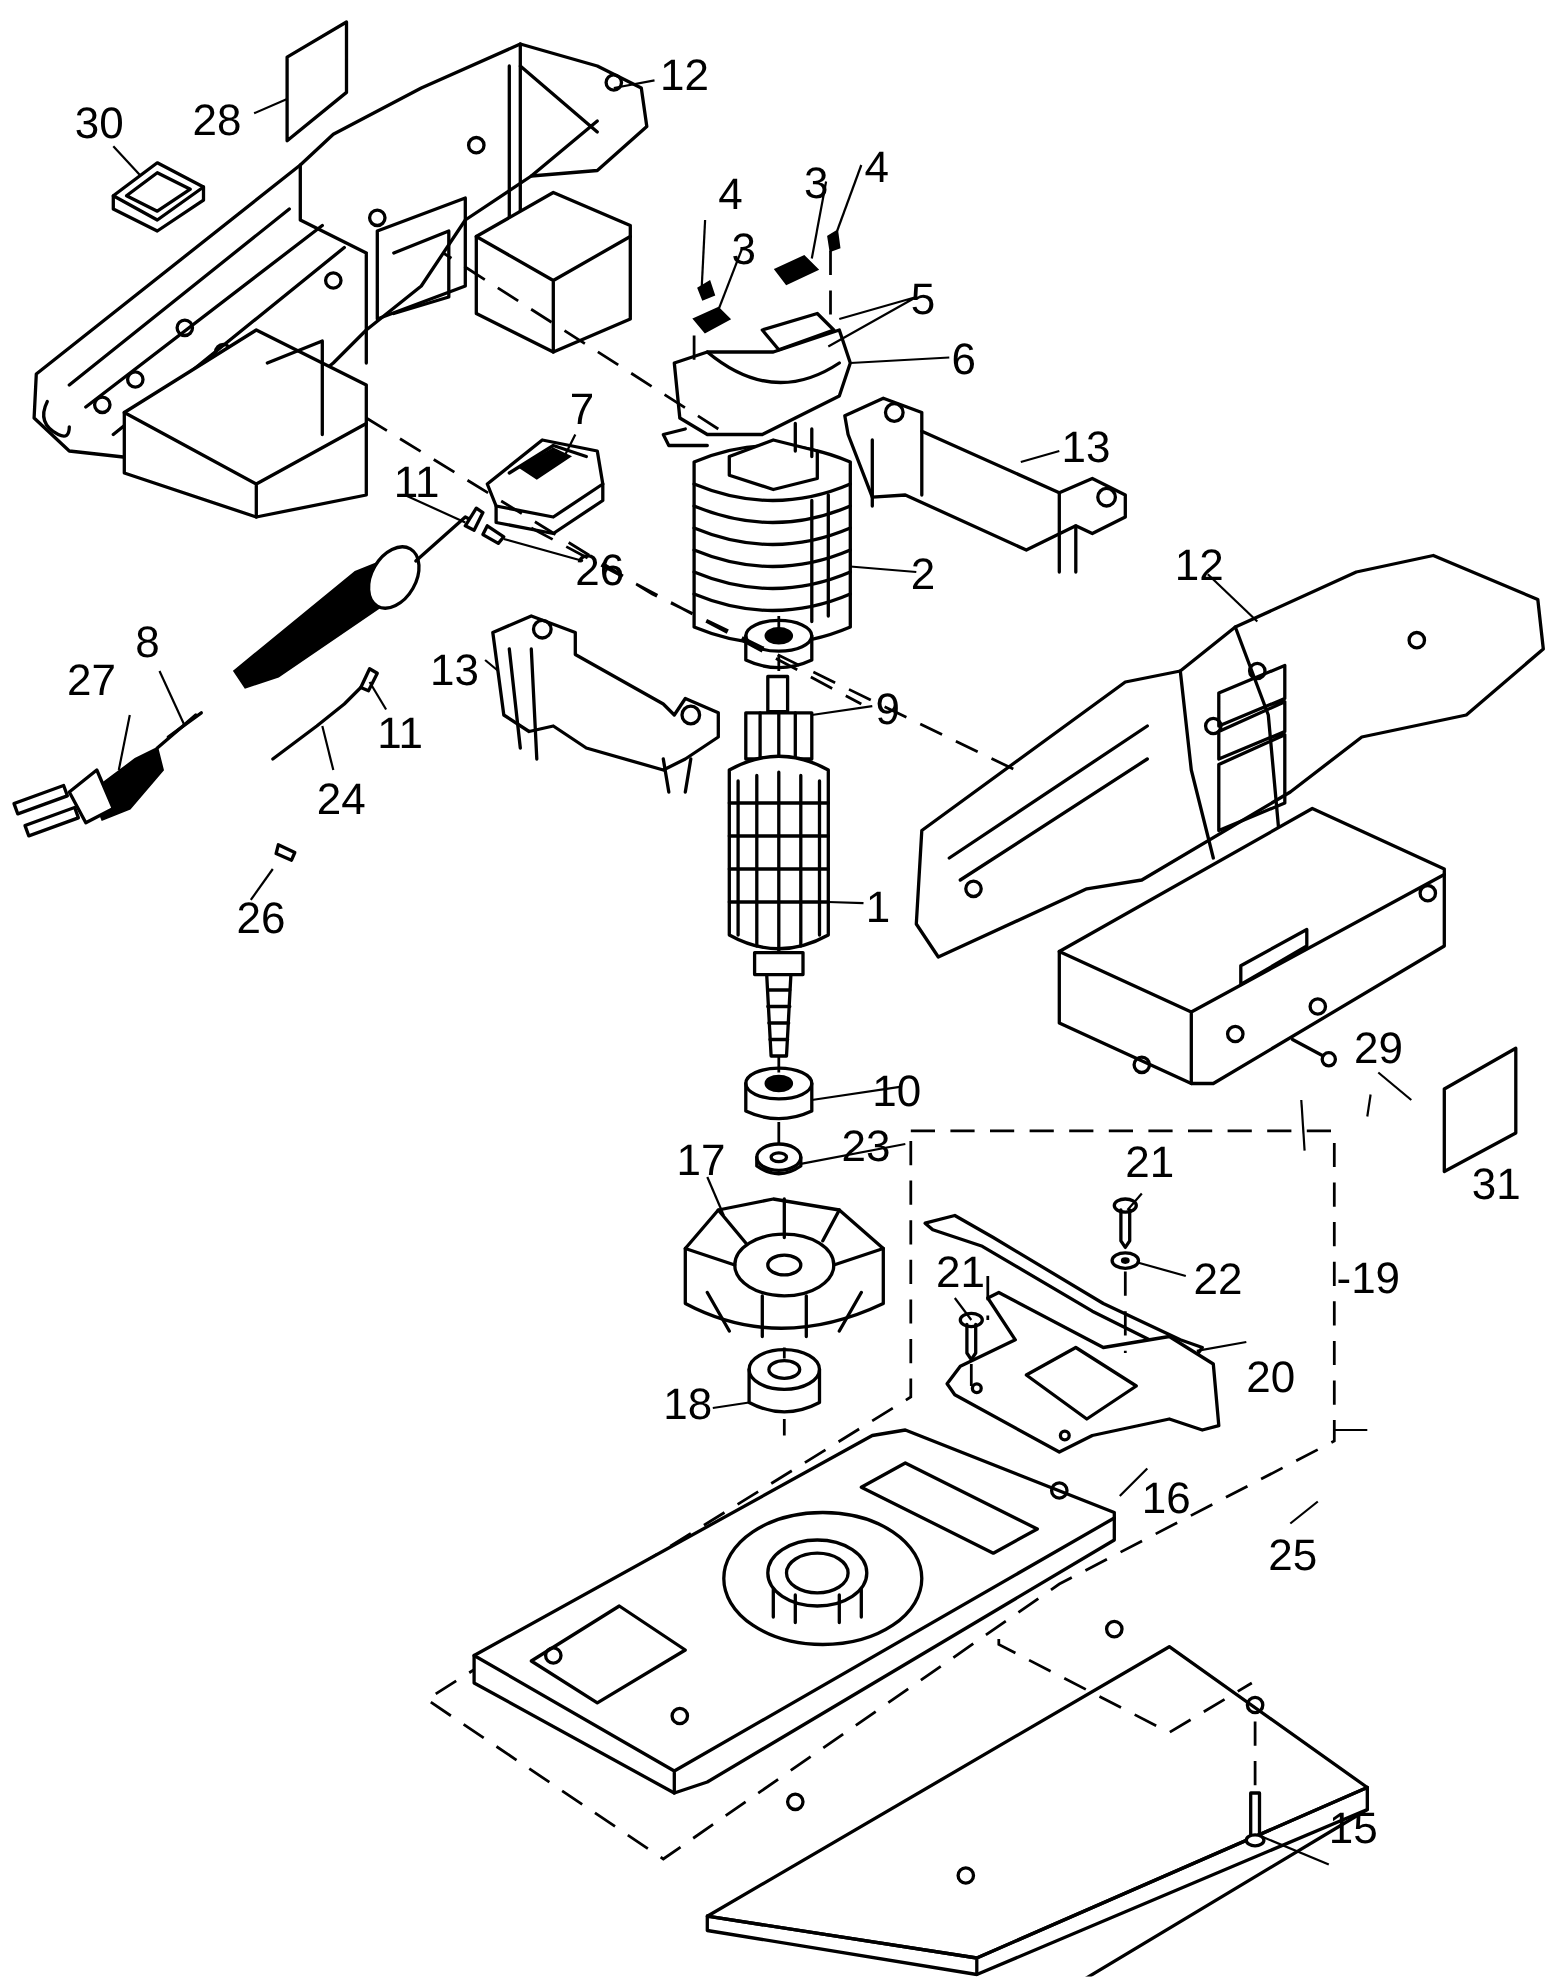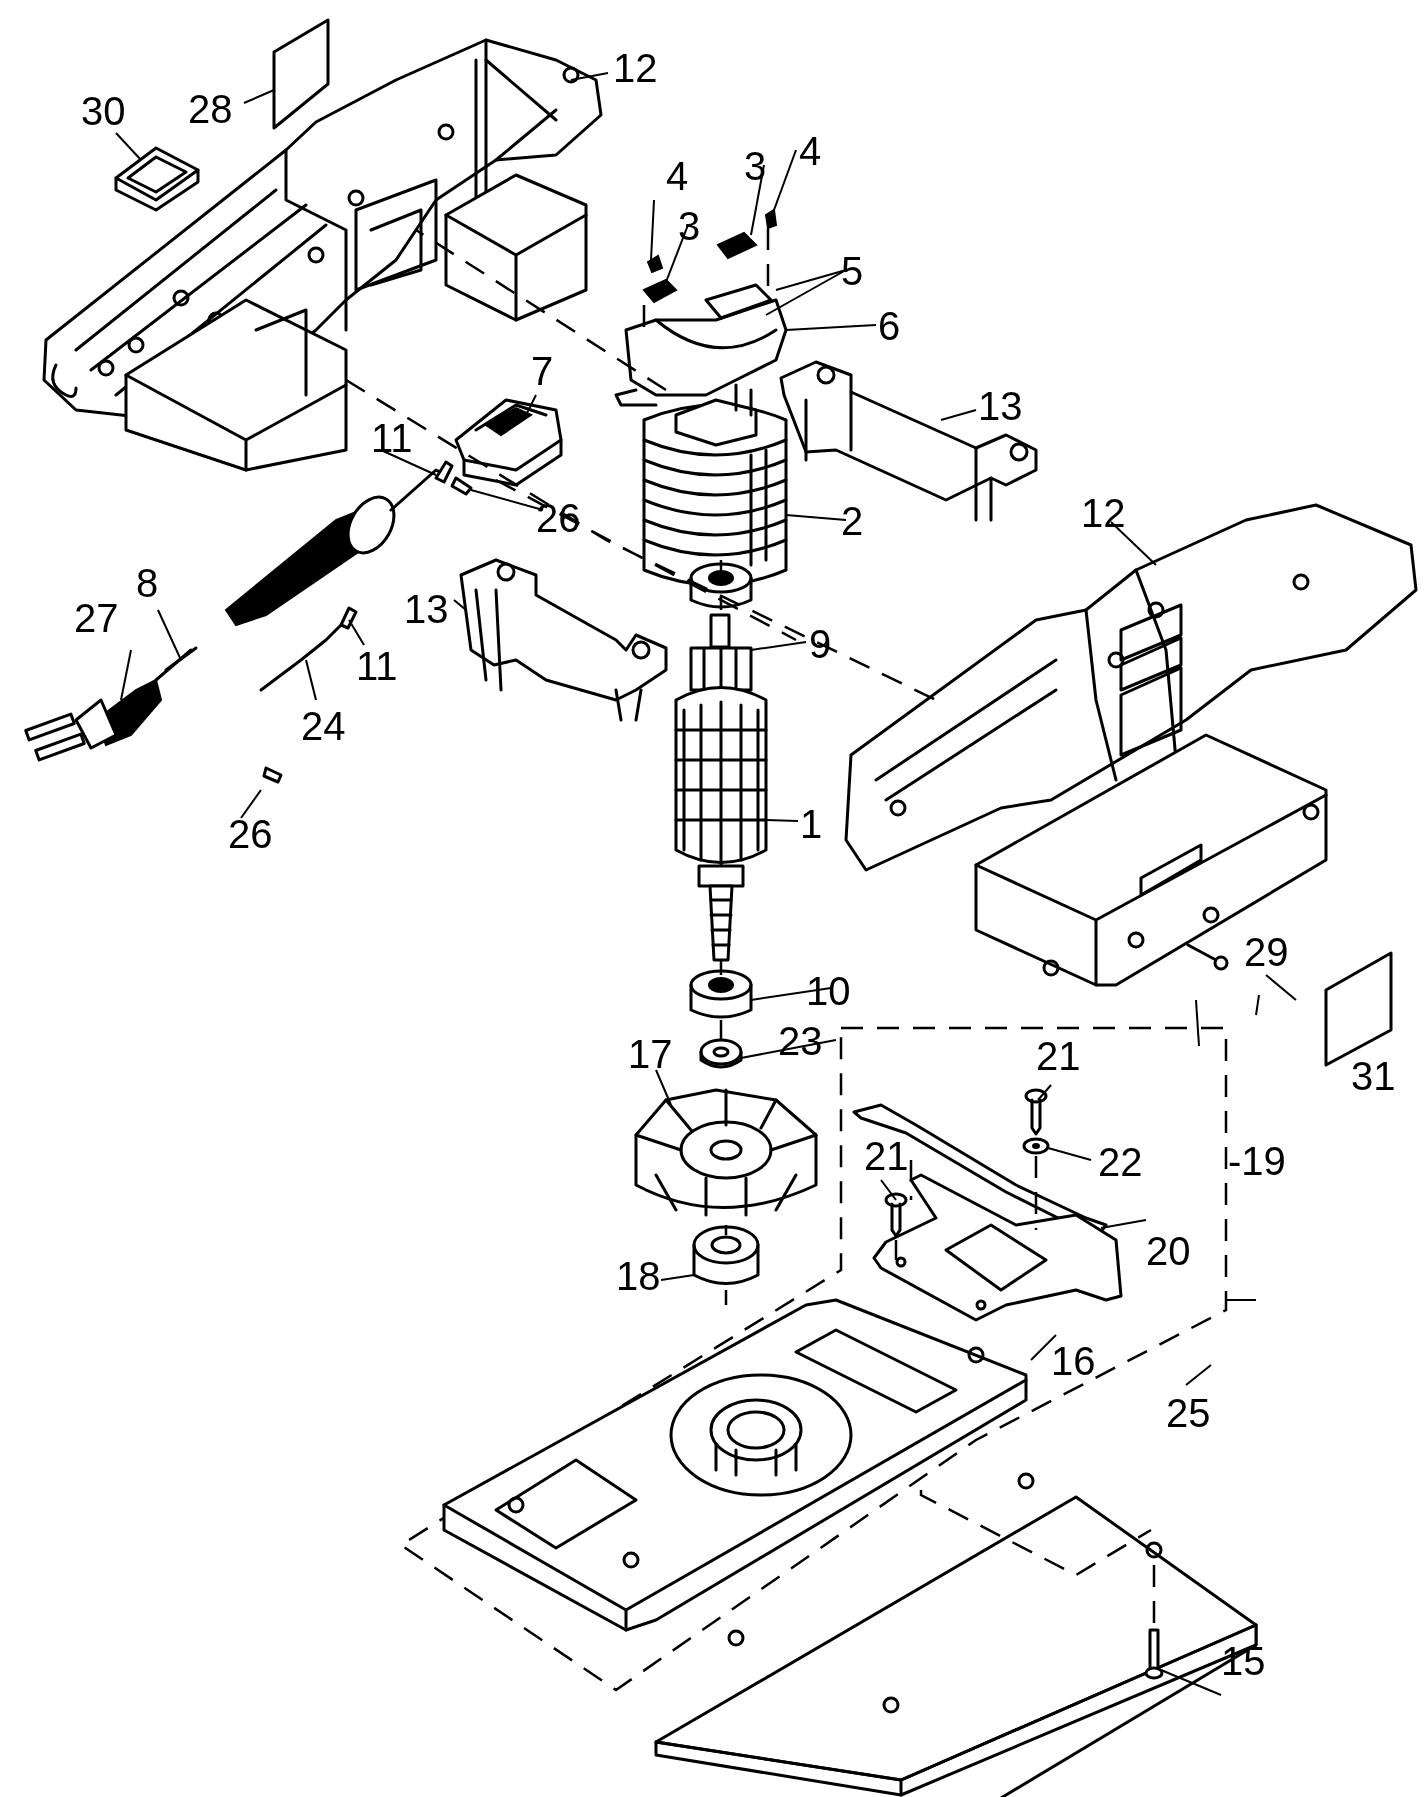--- a/index.html
+++ b/index.html
@@ -1,17 +1,17 @@
 <!DOCTYPE html>
 <html><head>
 <meta charset="utf-8">
 <style>
   html,body{margin:0;padding:0;background:#ffffff;}
   body{width:1424px;height:1797px;overflow:hidden;position:relative;}
-  #stage{position:absolute;left:16px;top:0;width:1131px;height:1797px;}
+  #stage{position:absolute;left:3px;top:0;width:1131px;height:1797px;}
   svg{display:block;}
   .ln{fill:none;stroke:#000;stroke-width:3;stroke-linejoin:round;stroke-linecap:round;}
   .fillw{fill:#fff;stroke:#000;stroke-width:3;stroke-linejoin:round;}
   .fillb{fill:#000;stroke:#000;stroke-width:2;}
   .dash{fill:none;stroke:#000;stroke-width:2.5;stroke-dasharray:22 14;}
   .lead{fill:none;stroke:#000;stroke-width:2;}
   .lbl{font-family:"Liberation Sans",sans-serif;font-size:40px;fill:#000;}
 </style>
 </head>
 <body>

